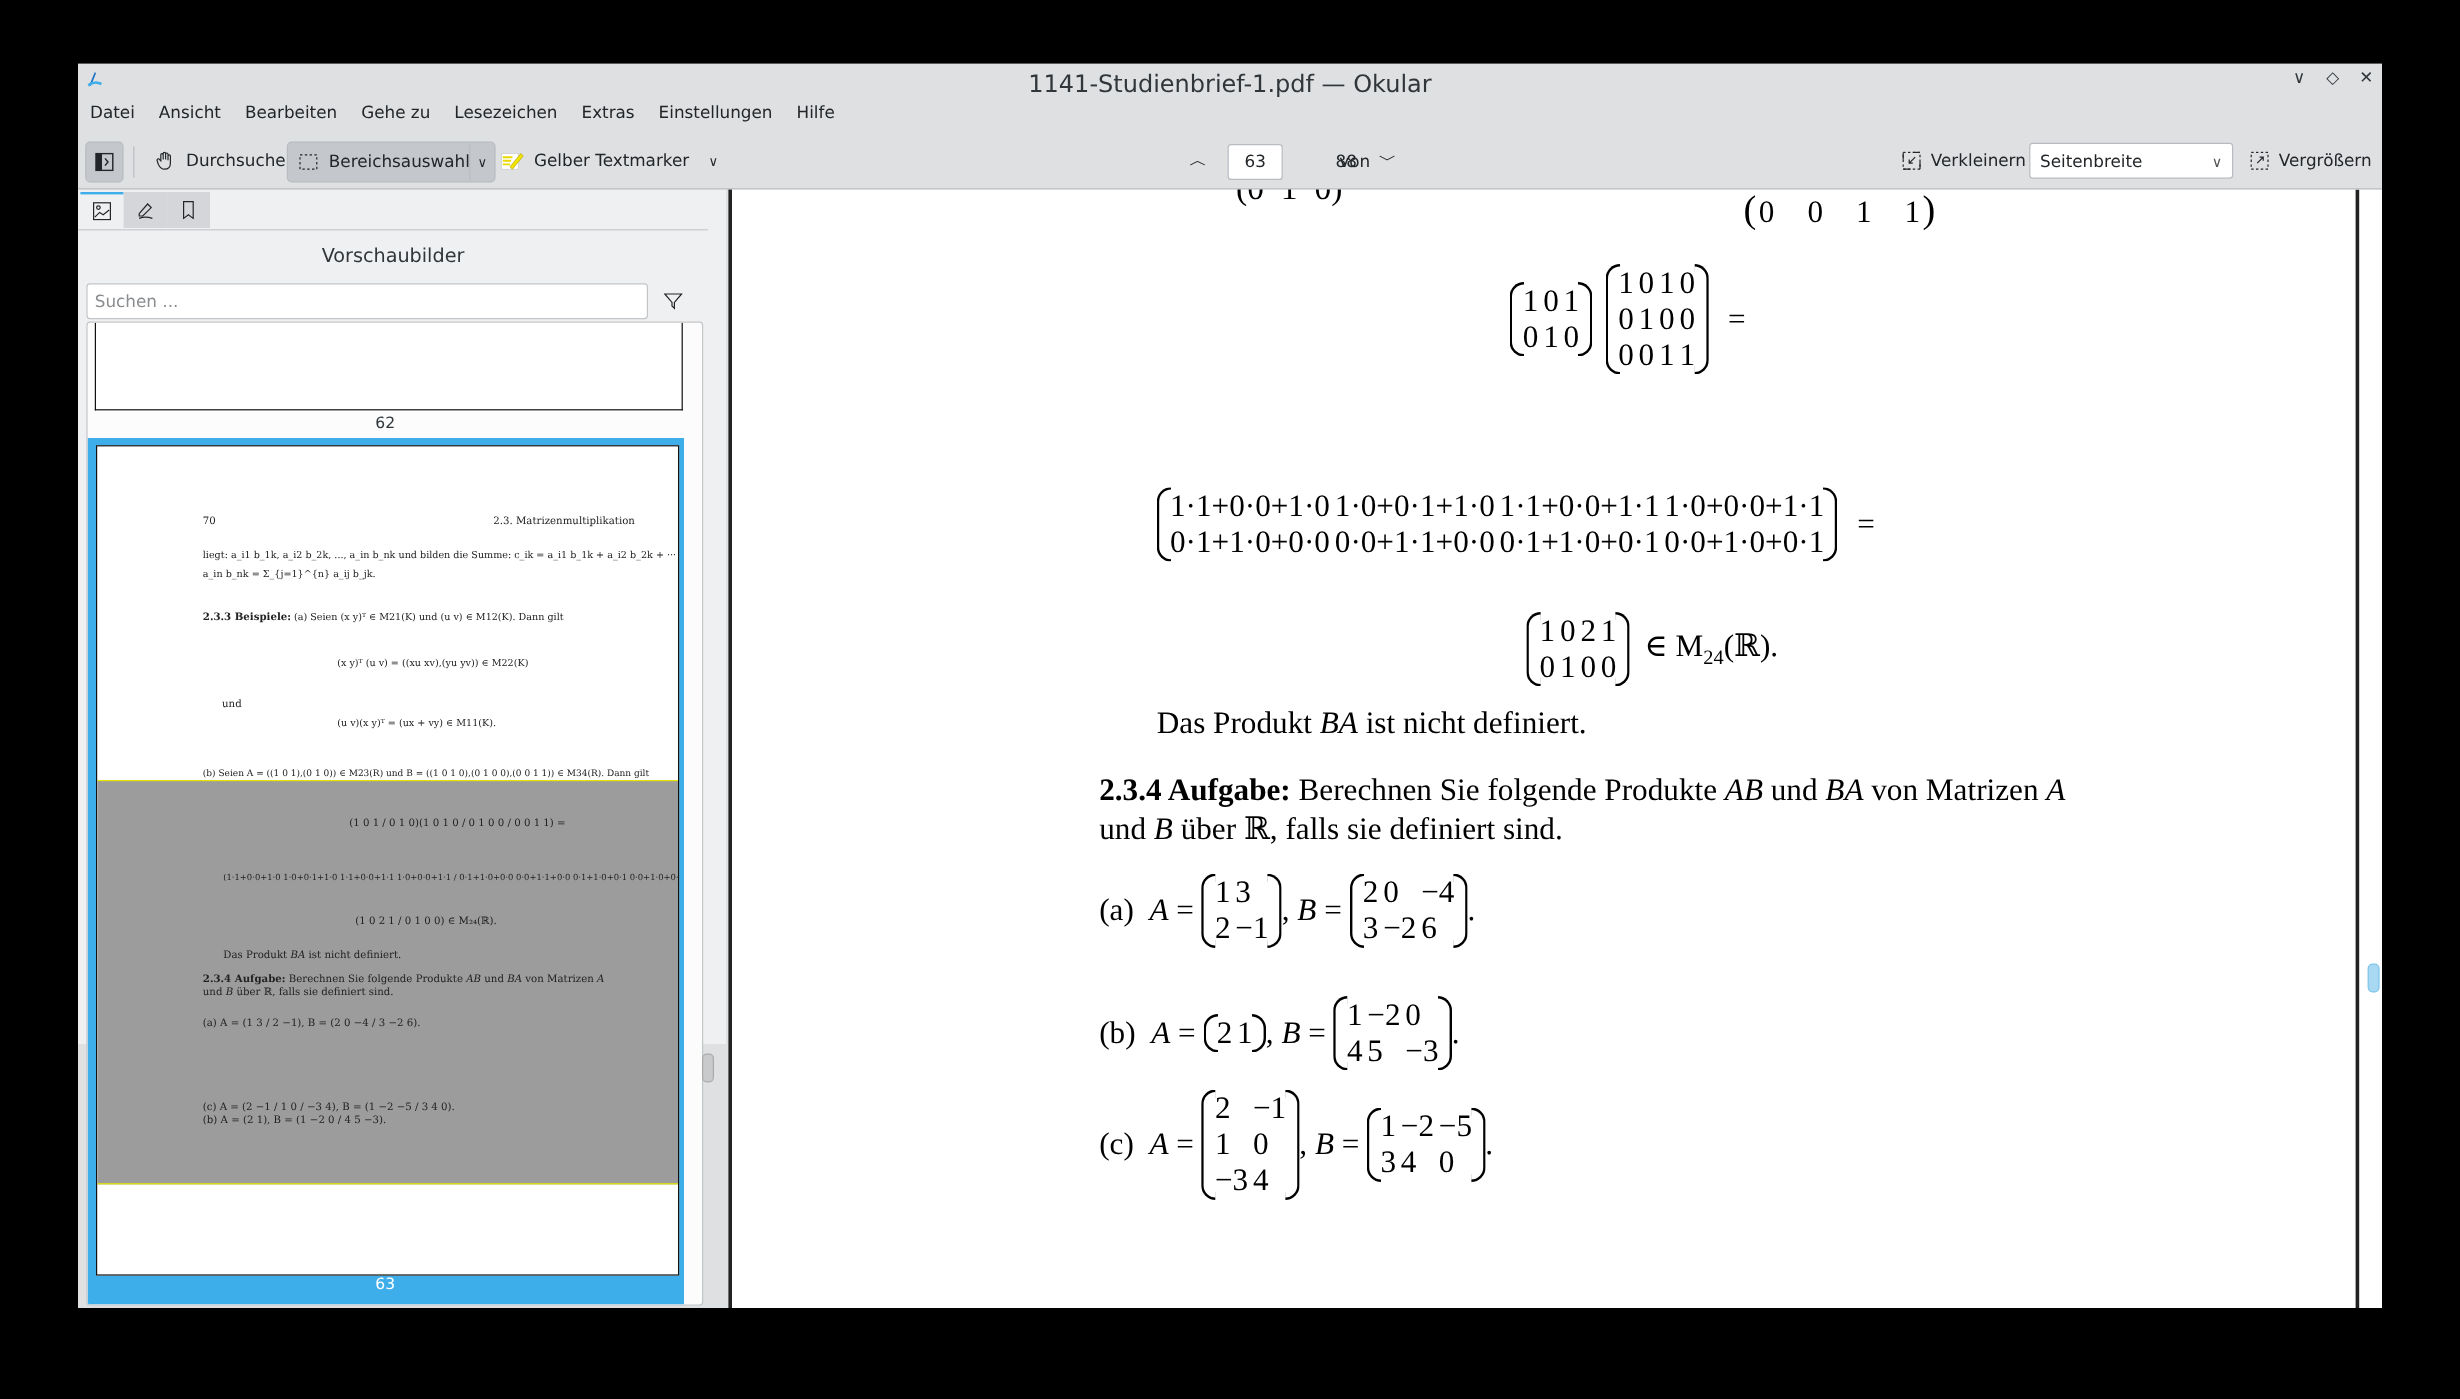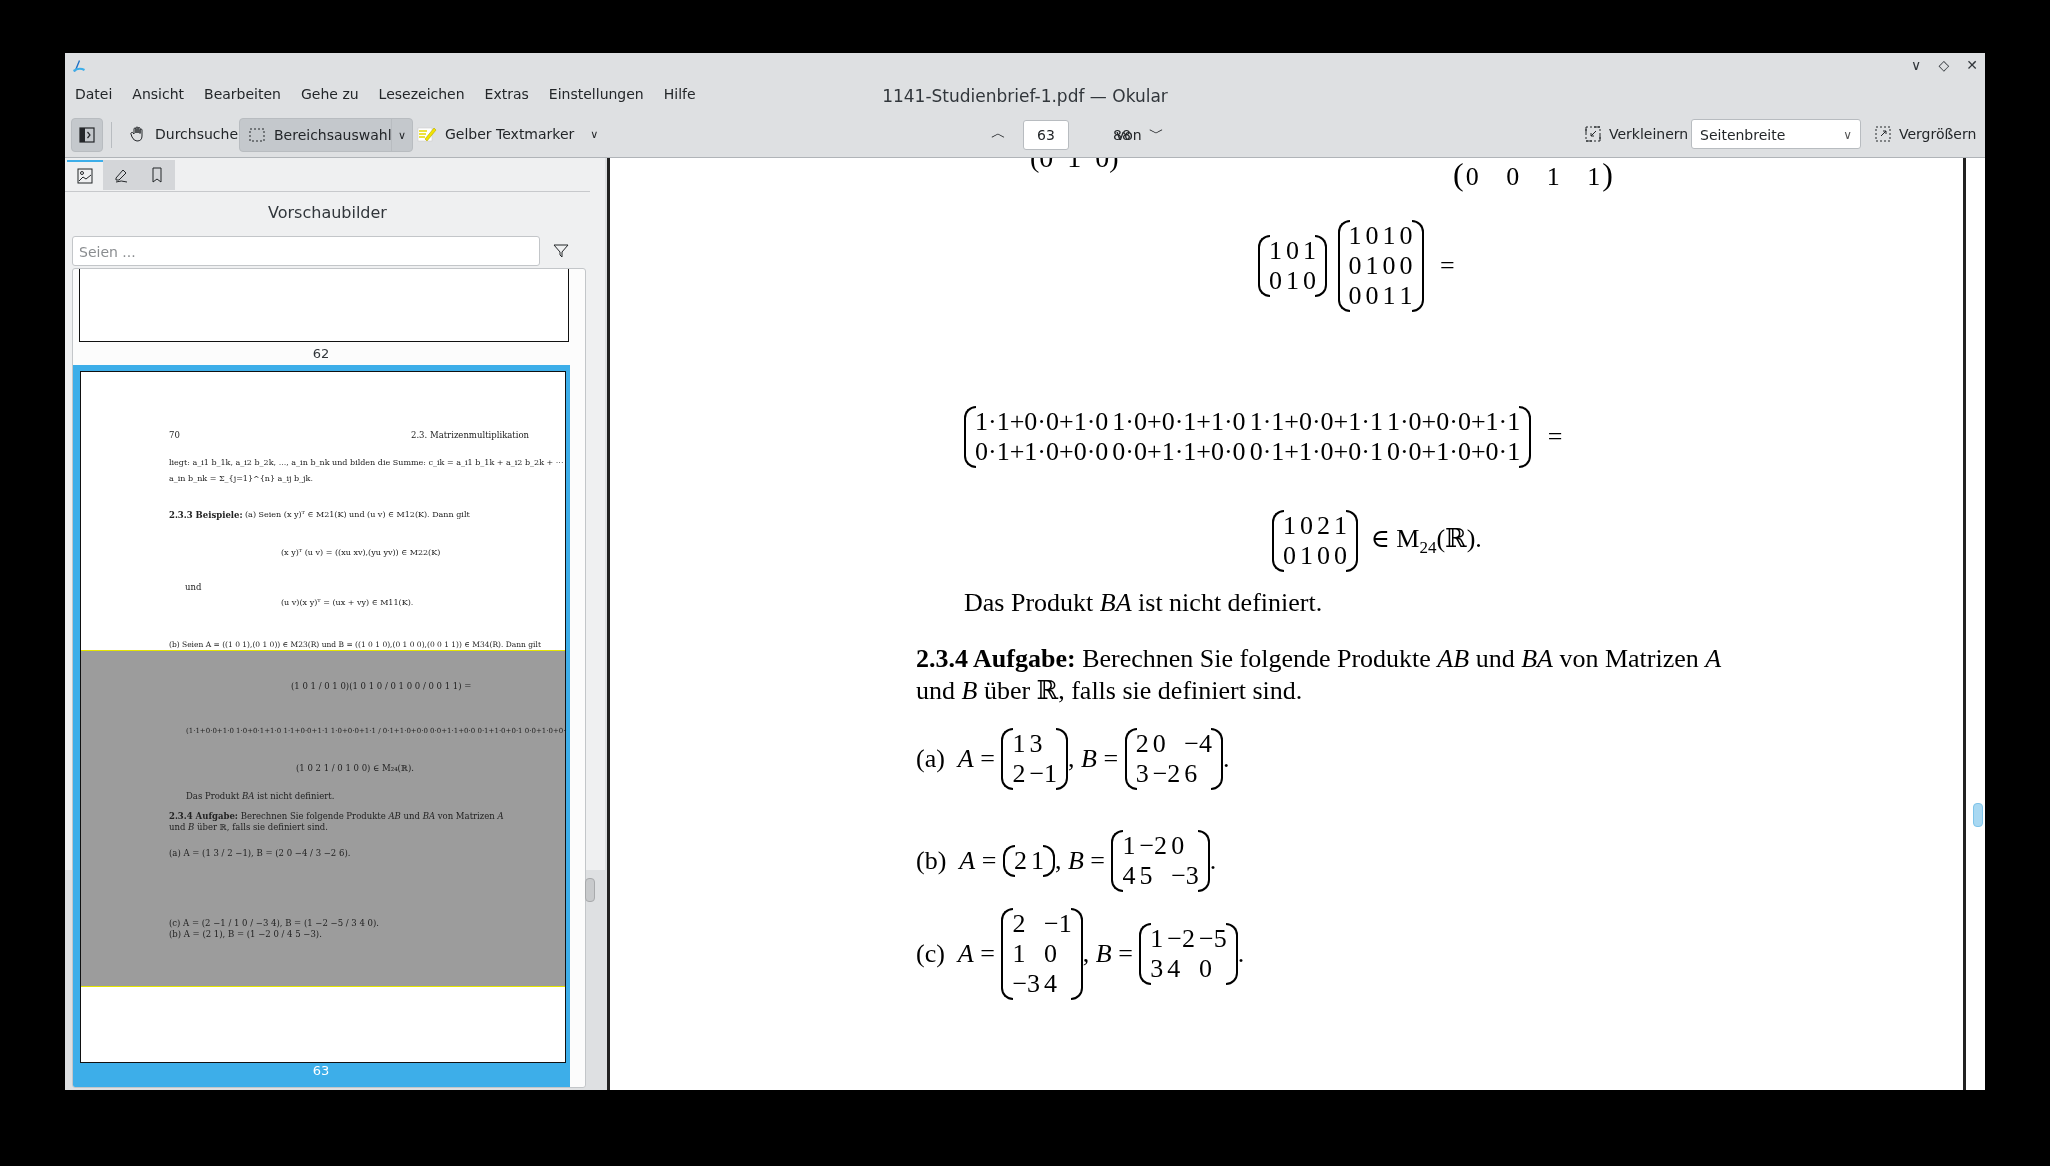--- a/index.html
+++ b/index.html
@@ -1,21 +1,21 @@
 <!DOCTYPE html>
 <html><head>
 <meta charset="utf-8">
 <style>
   html, body { margin:0; padding:0; }
   body { width:2050px; height:1166px; background:#000; position:relative; overflow:hidden;
          font-family:"DejaVu Sans", "Liberation Sans", sans-serif; color:#232629; }
   .window { position:absolute; left:65px; top:53px; width:1920px; height:1037px; background:#dee0e2; overflow:hidden; }
   .titlebar { position:absolute; left:0; top:0; width:100%; height:28px; }
   .titlebar .app-icon { position:absolute; left:6px; top:5px; width:16px; height:16px; }
-  .titlebar .title { position:absolute; left:0; right:0; top:5px; text-align:center; font-size:17px; color:#31363b;margin-top:28px; }
+  .titlebar .title { position:absolute; left:0; right:0; top:5px; text-align:center; font-size:20px; color:#31363b; }
   .winbtns { position:absolute; right:6px; top:4px; display:flex; gap:14px; font-size:14px; color:#31363b; }
   .winbtns span { width:14px; text-align:center; cursor:pointer; }
   .menubar { position:absolute; left:0; top:30px; height:26px; display:flex;justify-content:center; }
   .menubar .mi { font-size:14px; padding:3px 10px 3px 10px; color:#232629; cursor:pointer; }
   .menubar .mi:first-child { padding-left:10px; }
   .toolbar { position:absolute; left:0; top:61px; width:100%; height:42px; }
   .tb-btn { position:absolute; top:4px; height:32px; display:flex; align-items:center; gap:8px; font-size:14px;
             border-radius:4px; cursor:pointer; color:#232629; }
   .tb-btn.toggled { background:#c4c8cc; border:1px solid #b8bcc0; }
   .tb-sep { position:absolute; left:46px; top:8px; width:1px; height:26px; background:#b8bcc0; }
@@ -169,21 +169,21 @@
         </svg>
       </div>
       <div class="side-tab">
         <svg width="16" height="16" viewBox="0 0 16 16">
           <path d="M4 1 H12 V15 L8 12 L4 15 Z" fill="none" stroke="#232629"></path>
         </svg>
       </div>
     </div>
     <div class="side-tabs-line"></div>
     <div class="side-title">Vorschaubilder</div>
-    <div class="side-search">Seien ...</div>
+    <div class="side-search">Suchen ...</div>
     <svg class="filter-icon" viewBox="0 0 16 16">
       <path d="M1 2 H15 L9 9 V14 L7 12 V9 Z" fill="none" stroke="#232629"></path>
     </svg>
 
     <div class="thumb-area">
       <div class="thumb-prev"></div>
       <div class="thumb-label" style="top:77px;">62</div>
 
       <div class="thumb-selected">
         <div class="thumb-page">

